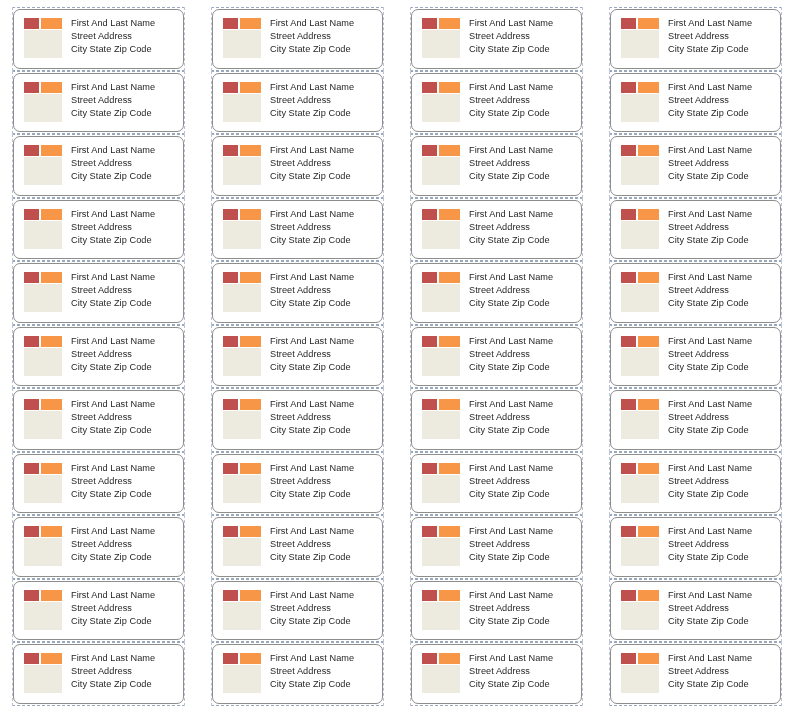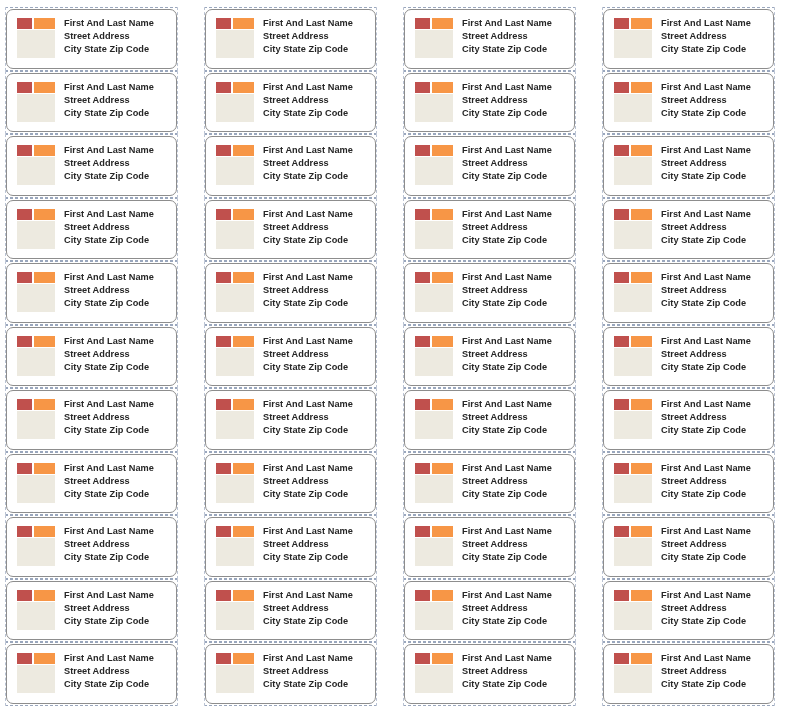--- a/index.html
+++ b/index.html
@@ -20,28 +20,27 @@
   .label-sheet {
     position: relative;
     width: 794px;
     height: 712px;
     box-sizing: border-box;
     padding: 0;
   }
 
   .label-grid {
     position: absolute;
-    left: 5px;
+    left: 12px;
     top: 7px;
     width: 771px;
     display: grid;
     grid-template-columns: repeat(4, 173px);
     column-gap: 26px;
     row-gap: 0px;
-    font-weight: bold;
   }
 
   
   .label-cell {
     position: relative;
     box-sizing: border-box;
     width: 173px;
     height: 63.5px;
     border: 1px dashed #9aa7bd;
     border-top-color: #9aa7bd;

